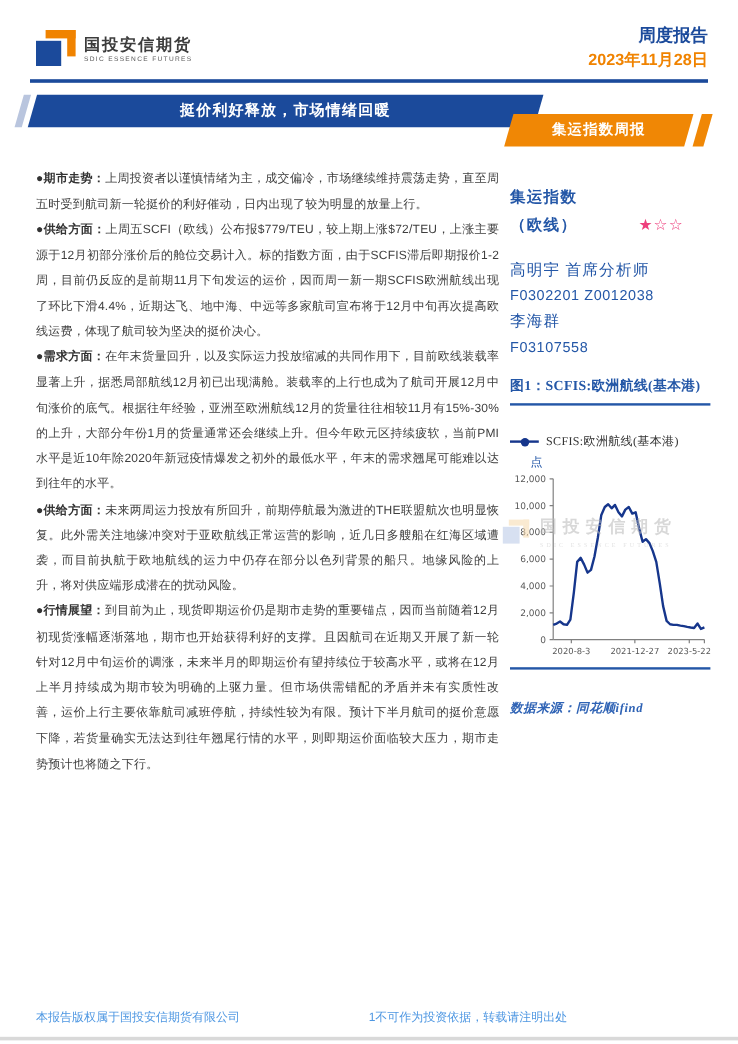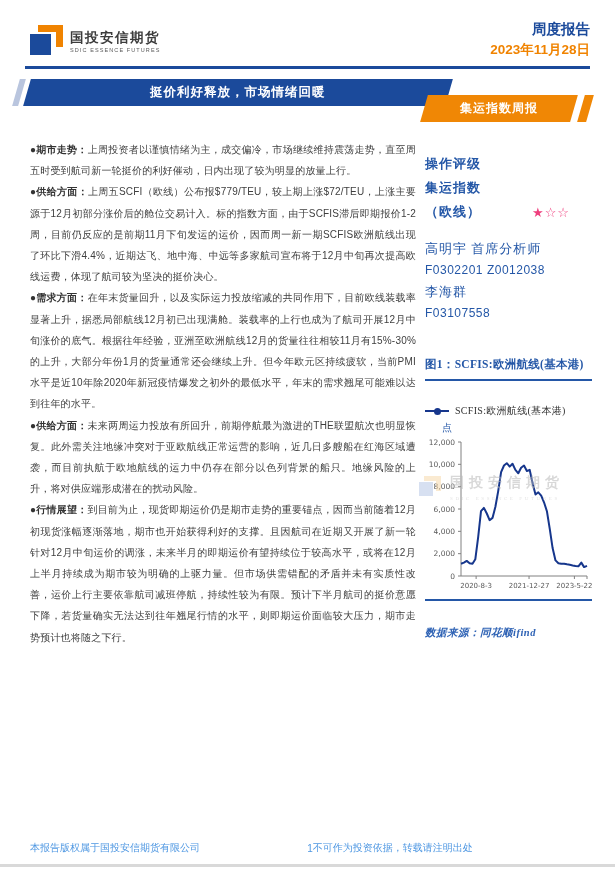--- a/index.html
+++ b/index.html
@@ -35,21 +35,21 @@
   .sidebar{position:absolute;left:425px;top:152px;width:167px;color:#2457a7;
            font-family:"Liberation Serif",serif;}
   .rating-label{font-size:13px;font-weight:bold;letter-spacing:1px;line-height:24px;}
   .subject-line{font-size:13px;font-weight:bold;letter-spacing:1px;line-height:24px;}
   .subject-row{display:flex;align-items:center;justify-content:space-between;padding-right:22px;}
   .stars{color:#ee3f7d;font-size:13px;letter-spacing:1px;font-family:"DejaVu Sans",sans-serif;}
   .analysts{margin-top:14px;}
   .analyst-name-row{font-size:13px;font-weight:normal;letter-spacing:1px;line-height:21.5px;}
   .analyst-ids{font-size:12px;letter-spacing:0.5px;line-height:21.5px;font-family:"Liberation Sans",sans-serif;}
   
-  .figure{margin-top:33px;}
+  .figure{margin-top:14px;}
   .figure-title{font-size:11.5px;font-weight:bold;letter-spacing:0.3px;padding-bottom:7px;
                 border-bottom:2px solid #2457a7;}
   .legend-row{margin-top:23px;display:flex;align-items:center;}
   .legend-marker{position:relative;width:24px;height:2px;background:#16368c;margin-right:6px;flex:0 0 24px;}
   .legend-marker:after{content:'';position:absolute;left:9px;top:-2.5px;width:7px;height:7px;border-radius:50%;background:#16368c;}
   .legend-text{font-size:10px;color:#333333;letter-spacing:0.3px;}
   .unit-label{font-size:10px;margin:3px 0 0 17px;color:#2457a7;}
   .chart-wrap{position:relative;margin-top:1px;}
   .chart-wrap svg{display:block;}
   .chart-line{fill:none;stroke-width:2;stroke-linejoin:round;}
@@ -106,21 +106,20 @@
 
   <div class="article">
     <p><span class="lead">●期市走势：</span><span>上周投资者以谨慎情绪为主，成交偏冷，市场继续维持震荡走势，直至周五时受到航司新一轮挺价的利好催动，日内出现了较为明显的放量上行。</span></p>
     <p><span class="lead">●供给方面：</span><span>上周五SCFI（欧线）公布报$779/TEU，较上期上涨$72/TEU，上涨主要源于12月初部分涨价后的舱位交易计入。标的指数方面，由于SCFIS滞后即期报价1-2周，目前仍反应的是前期11月下旬发运的运价，因而周一新一期SCFIS欧洲航线出现了环比下滑4.4%，近期达飞、地中海、中远等多家航司宣布将于12月中旬再次提高欧线运费，体现了航司较为坚决的挺价决心。</span></p>
     <p><span class="lead">●需求方面：</span><span>在年末货量回升，以及实际运力投放缩减的共同作用下，目前欧线装载率显著上升，据悉局部航线12月初已出现满舱。装载率的上行也成为了航司开展12月中旬涨价的底气。根据往年经验，亚洲至欧洲航线12月的货量往往相较11月有15%-30%的上升，大部分年份1月的货量通常还会继续上升。但今年欧元区持续疲软，当前PMI水平是近10年除2020年新冠疫情爆发之初外的最低水平，年末的需求翘尾可能难以达到往年的水平。</span></p>
     <p><span class="lead">●供给方面：</span><span>未来两周运力投放有所回升，前期停航最为激进的THE联盟航次也明显恢复。此外需关注地缘冲突对于亚欧航线正常运营的影响，近几日多艘船在红海区域遭袭，而目前执航于欧地航线的运力中仍存在部分以色列背景的船只。地缘风险的上升，将对供应端形成潜在的扰动风险。</span></p>
     <p><span class="lead">●行情展望：</span><span>到目前为止，现货即期运价仍是期市走势的重要锚点，因而当前随着12月初现货涨幅逐渐落地，期市也开始获得利好的支撑。且因航司在近期又开展了新一轮针对12月中旬运价的调涨，未来半月的即期运价有望持续位于较高水平，或将在12月上半月持续成为期市较为明确的上驱力量。但市场供需错配的矛盾并未有实质性改善，运价上行主要依靠航司减班停航，持续性较为有限。预计下半月航司的挺价意愿下降，若货量确实无法达到往年翘尾行情的水平，则即期运价面临较大压力，期市走势预计也将随之下行。</span></p>
   </div>
 
   <div class="sidebar">
-    <div class="rating-label">操作评级</div>
     <div class="subject-line">集运指数</div>
     <div class="subject-row">
       <span class="subject-line">（欧线）</span>
       <span class="stars">★☆☆</span>
     </div>
     <div class="analysts">
       <div class="analyst-name-row">
         <span>高明宇</span>
         <span>首席分析师</span>
       </div>

